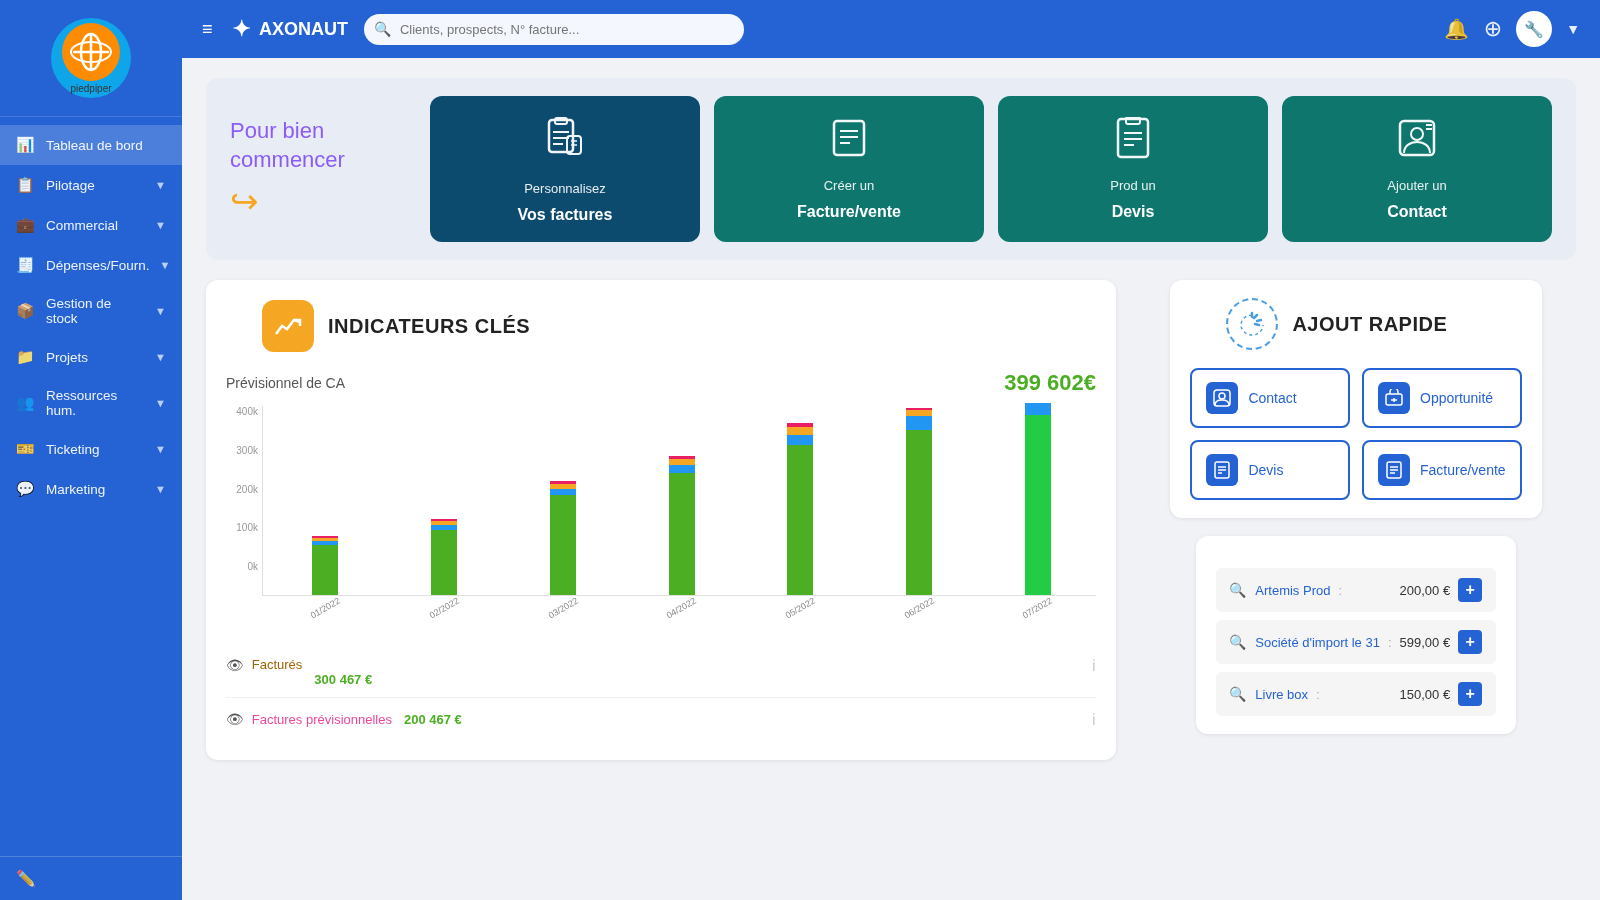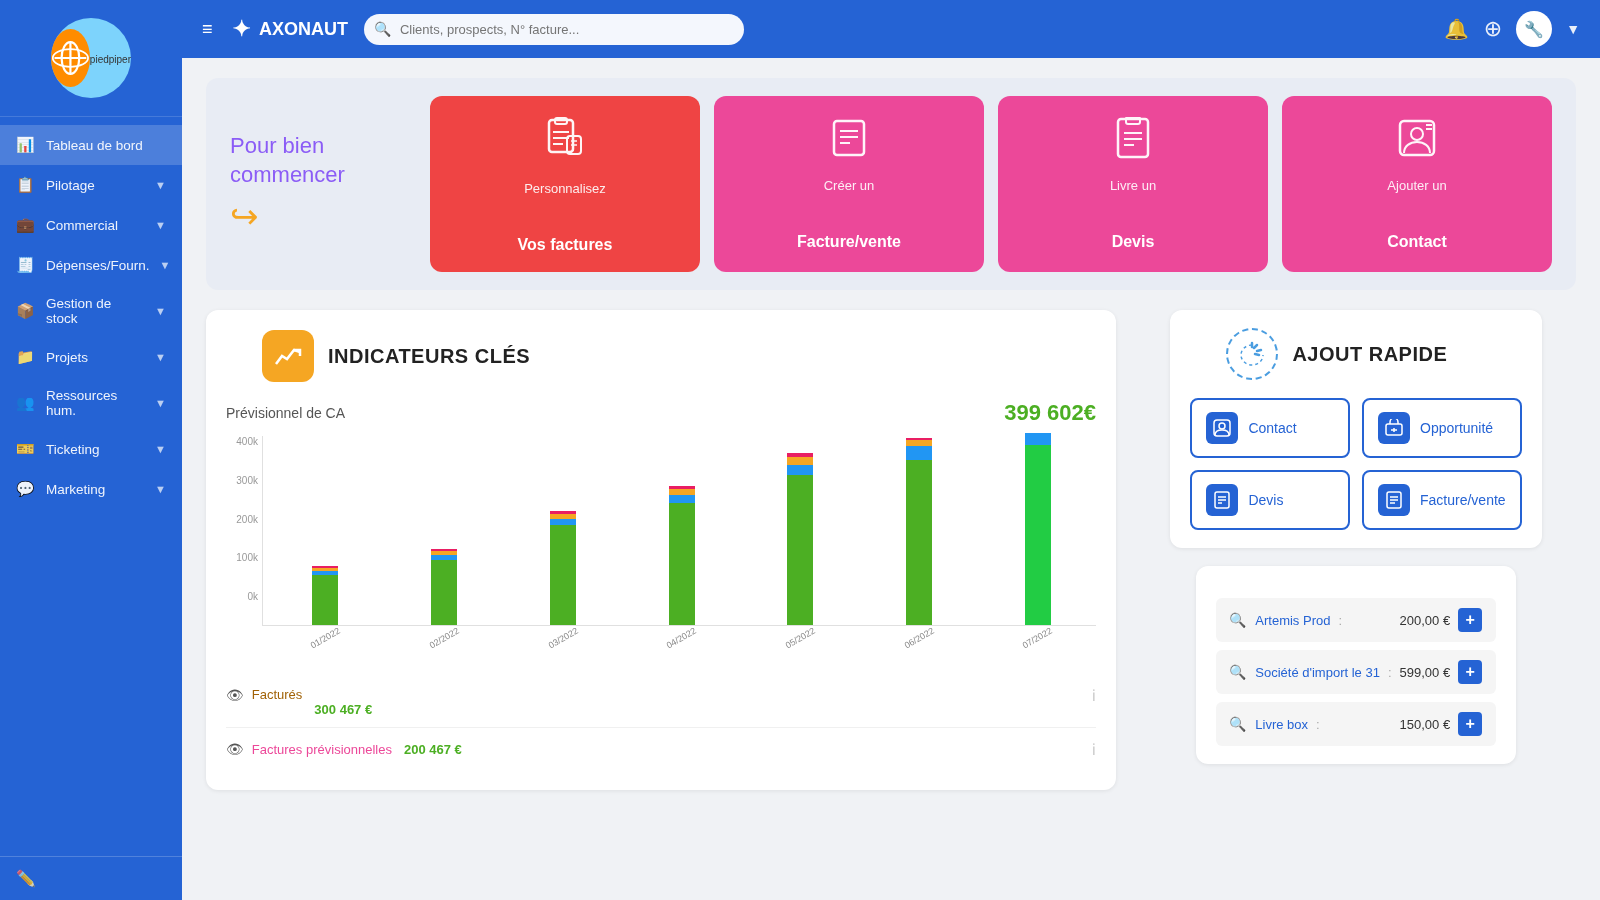--- a/index.html
+++ b/index.html
@@ -18,25 +18,26 @@
     .sidebar-logo {
       display: flex;
       align-items: center;
       justify-content: center;
       padding: 18px 10px;
       border-bottom: 1px solid rgba(255,255,255,0.15);
     }
     .logo-circle {
       width: 80px;
       height: 80px;
-      background: #7dd3fc;
+      background: #0ea5e9;
       border-radius: 50%;
       display: flex;
       align-items: center;
       justify-content: center;
+      flex-direction: column;
     }
     .logo-inner {
       width: 58px;
       height: 58px;
       background: #ff8c00;
       border-radius: 50%;
       display: flex;
       align-items: center;
       justify-content: center;
       position: relative;
@@ -159,25 +160,25 @@
       display: flex;
       flex-direction: column;
       align-items: center;
       justify-content: center;
       gap: 10px;
       cursor: pointer;
       flex: 1;
       text-align: center;
       color: white;
     }
-    .action-card.blue { background: #ef4444; }
-    .action-card.green { background: #ec4899; }
+    .action-card.blue { background: #0c4a6e; }
+    .action-card.green { background: #0f766e; }
     .action-card-icon { font-size: 36px; opacity: 0.95; }
     .action-card-label { font-size: 13px; opacity: 0.9; }
-    .action-card-title { font-size: 16px; font-weight: 700; margin-top: 30px; }
+    .action-card-title { font-size: 16px; font-weight: 700; }
 
     
     .panels-row { display: flex; gap: 20px; }
 
     
     .indicateurs-panel {
       flex: 1;
       background: white;
       border-radius: 12px;
       padding: 20px;
@@ -424,21 +425,21 @@
         <div class="action-card green">
           <div class="action-card-icon">
             <svg width="42" height="42" viewBox="0 0 42 42" fill="none">
               <rect x="6" y="2" width="30" height="38" rx="3" fill="none" stroke="white" stroke-width="2.5"></rect>
               <rect x="14" y="0" width="14" height="7" rx="2" fill="none" stroke="white" stroke-width="2"></rect>
               <line x1="12" y1="16" x2="30" y2="16" stroke="white" stroke-width="2"></line>
               <line x1="12" y1="22" x2="30" y2="22" stroke="white" stroke-width="2"></line>
               <line x1="12" y1="28" x2="22" y2="28" stroke="white" stroke-width="2"></line>
             </svg>
           </div>
-          <div class="action-card-label">Livre un</div>
+          <div class="action-card-label">Prod un</div>
           <div class="action-card-title">Devis</div>
         </div>
         <div class="action-card green">
           <div class="action-card-icon">
             <svg width="42" height="42" viewBox="0 0 42 42" fill="none">
               <rect x="4" y="4" width="34" height="34" rx="4" fill="none" stroke="white" stroke-width="2.5"></rect>
               <circle cx="21" cy="17" r="6" fill="none" stroke="white" stroke-width="2"></circle>
               <path d="M8 36c0-7 6-11 13-11s13 4 13 11" fill="none" stroke="white" stroke-width="2"></path>
               <line x1="30" y1="8" x2="36" y2="8" stroke="white" stroke-width="2"></line>
               <line x1="30" y1="12" x2="36" y2="12" stroke="white" stroke-width="2"></line>

